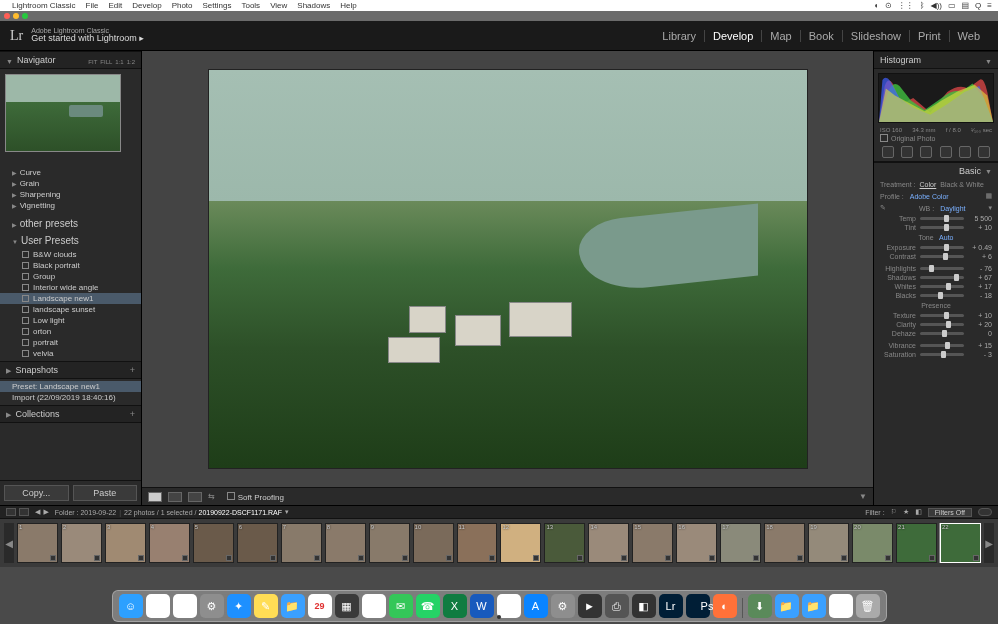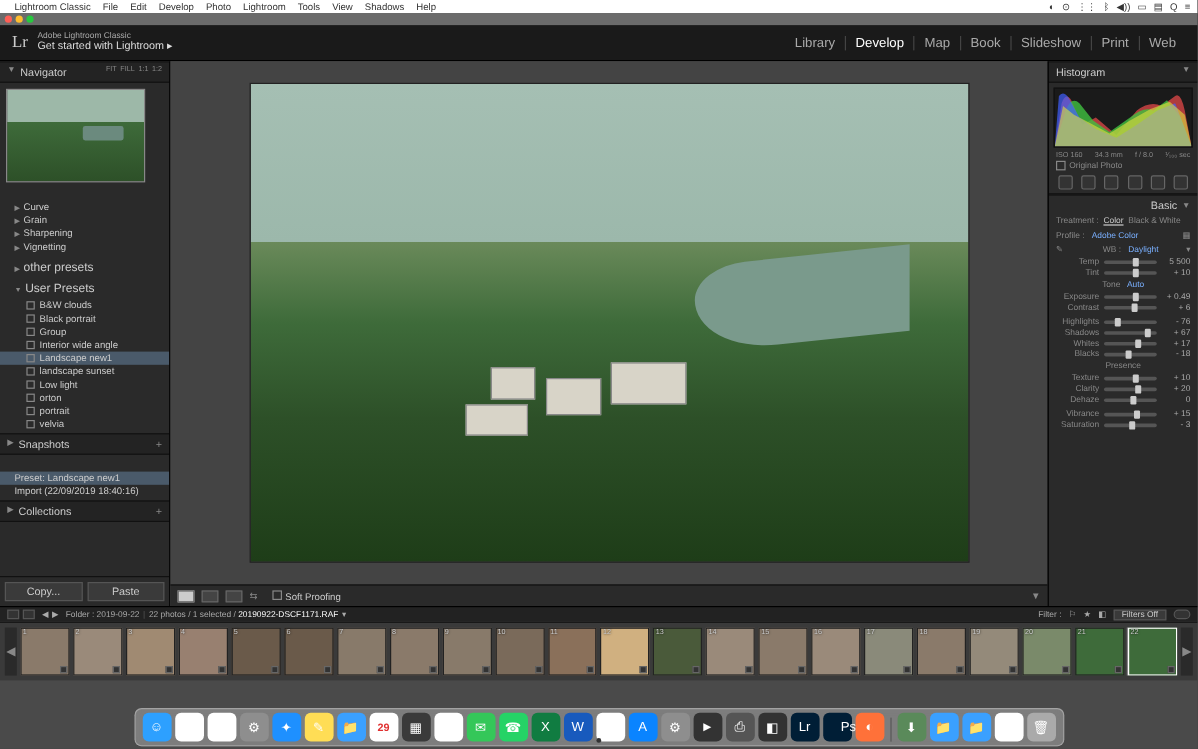--- a/index.html
+++ b/index.html
@@ -28,37 +28,37 @@
   .lr-modules span { padding: 0 8px; color: #aaa; cursor: pointer; }
   .lr-modules span + span { border-left: 1px solid #444; }
   .lr-modules span.active { color: #fff; }
 
   
   .workspace { display: flex; height: 454px; background: #353535; }
   .left-panel { width: 142px; background: #2a2a2a; display: flex; flex-direction: column; border-right: 1px solid #000; overflow: hidden;}
   .right-panel { width: 125px; background: #2a2a2a; display: flex; flex-direction: column; border-left: 1px solid #000; overflow: hidden;}
   .center-area { flex: 1; display: flex; flex-direction: column; background: #444; }
 
-  .panel-header { background: #232323; padding: 3px 6px; font-size: 9px; color: #ccc; border-top: 1px solid #111; border-bottom: 1px solid #111; display: flex; align-items: flex-start; }
+  .panel-header { background: #232323; padding: 3px 6px; font-size: 9px; color: #ccc; border-top: 1px solid #111; border-bottom: 1px solid #111; display: flex; align-items: flex-end; }
   .panel-header .tri { margin-right: 4px; font-size: 7px; color: #888;}
   .panel-header .right-tri { margin-left: auto; color: #888; font-size: 7px;}
   .panel-header .plus { margin-left: auto; color: #888; }
   .navigator-body { padding: 5px; }
   .nav-thumb { width: 116px; height: 78px; border: 1px solid #888; background: linear-gradient(to bottom, #9db8a8 0%, #9db8a8 35%, #3e6b3a 35%, #2d5028 100%); position: relative; }
   .nav-thumb::after { content:''; position:absolute; left:55%; top:40%; width:30%; height:15%; background:#6b8a7e; border-radius:2px; }
 
   .preset-list { padding: 2px 0; font-size: 8px; }
   .preset-group { padding: 1px 6px 1px 12px; color: #ccc; }
   .preset-group .tri { color:#888; margin-right:3px; font-size:6px;}
   .preset-item { padding: 1px 6px 1px 22px; color: #ccc; display:flex; align-items:center; }
   .preset-item .box { width:7px; height:7px; border:1px solid #888; margin-right:4px; display:inline-block;}
   .preset-item.selected { background: #4a5a6a; }
   .history-list { padding:2px 0; font-size:8px;}
   .history-item { padding:1px 6px 1px 12px; color:#ccc;}
-  .history-item.selected { background:#4a5a6a;margin-top:12px;}
+  .history-item.selected { background:#4a5a6a;}
 
   .copy-paste { display:flex; gap:4px; padding:4px; background:#2a2a2a; border-top:1px solid #111;}
   .side-btn { flex:1; background:#3a3a3a; border:1px solid #555; color:#ccc; font-size:9px; padding:2px 12px; text-align:center; cursor:pointer;}
 
   
   .image-area { flex:1; display:flex; align-items:center; justify-content:center; padding: 6px 10px; }
   .main-image { width: 600px; height: 400px; border:1px solid #222; background: linear-gradient(to bottom, #a5bfb3 0%, #9cb8ab 33%, #6a8a5a 33%, #3e6b3a 50%, #2d5028 70%, #1e3d18 100%); position: relative; overflow:hidden; }
   .river { position:absolute; right:8%; top:36%; width:30%; height:18%; background:#7a9a8c; border-radius:30% 0 0 50% / 50% 0 0 80%; transform:skewY(-6deg);}
   .town { position:absolute; left:30%; top:55%; width:35%; height:22%; }
   .town .bldg { position:absolute; background:#d8d4c8; border:1px solid #888; }
@@ -120,21 +120,21 @@
 </head>
 <body>
 
 <div class="mac-menubar">
   <span class="apple"></span>
   <span class="menu-item">Lightroom Classic</span>
   <span class="menu-item">File</span>
   <span class="menu-item">Edit</span>
   <span class="menu-item">Develop</span>
   <span class="menu-item">Photo</span>
-  <span class="menu-item">Lightroom</span>
+  <span class="menu-item">Settings</span>
   <span class="menu-item">Tools</span>
   <span class="menu-item">View</span>
   <span class="menu-item">Shadows</span>
   <span class="menu-item">Help</span>
   <span class="spacer"></span>
   <span class="status-item">◐</span>
   <span class="status-item">⊙</span>
   <span class="status-item">⋮⋮</span>
   <span class="status-item">ᛒ</span>
   <span class="status-item">◀))</span>

